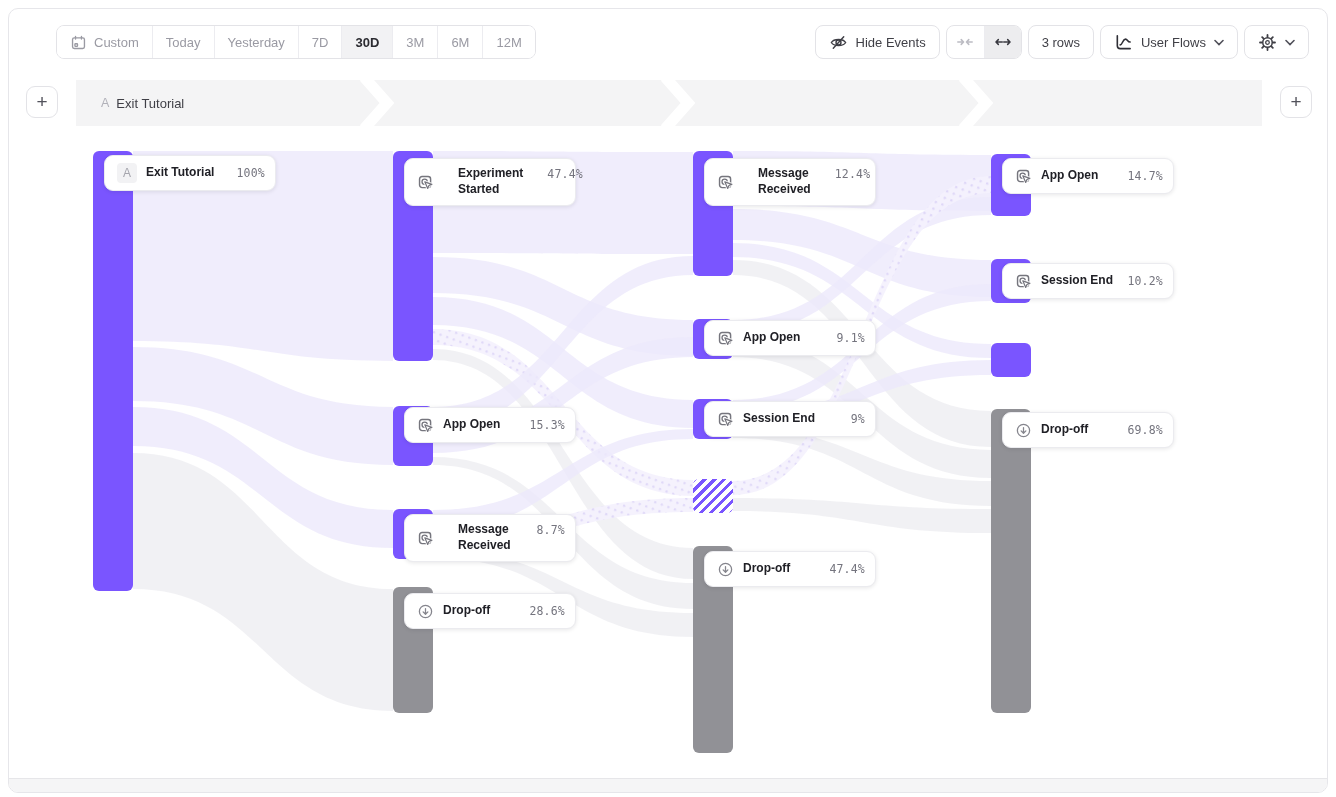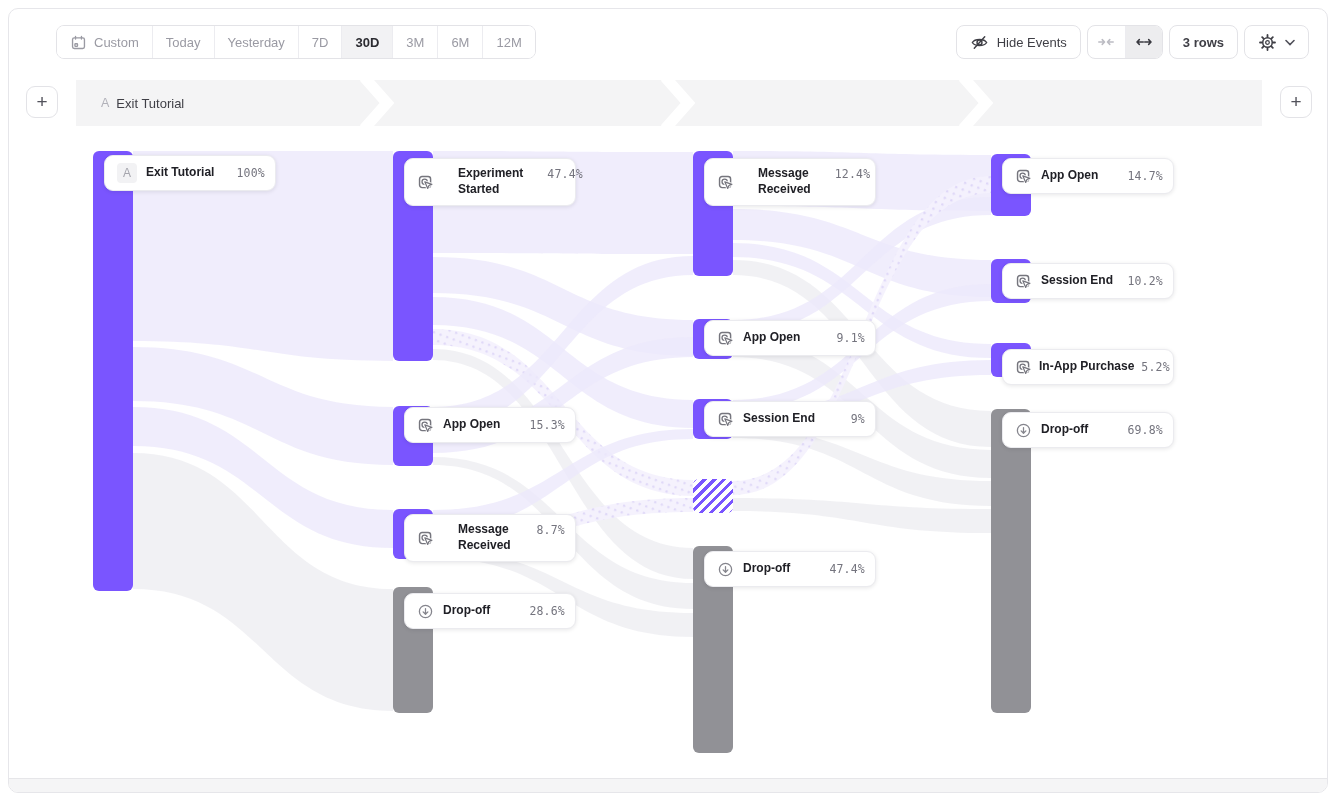--- a/index.html
+++ b/index.html
@@ -12,21 +12,21 @@
   .toolbar { position:absolute; left:20px; right:18px; top:16px; height:34px;
              display:flex; justify-content:space-between; align-items:center; z-index:5; }
   .tb-left, .tb-right { display:flex; align-items:center; gap:6px;padding-left:27px; }
   .seg { display:flex; align-items:stretch; height:34px; border:1px solid #e3e3e7; border-radius:8px; background:#fff; overflow:hidden; }
   .seg-btn { display:flex; align-items:center; gap:7px; padding:0 13px; font-size:13px; color:#9a9aa3;
              border-left:1px solid #ececf0; cursor:pointer; background:#fff; white-space:nowrap; }
   .seg-btn:first-child { border-left:none; }
   .seg-btn.active { background:#f2f2f4; color:#2b2b31; font-weight:700; }
   .btn { display:flex; align-items:center; gap:8px; height:34px; padding:0 13px; border:1px solid #e3e3e7;
          border-radius:8px; background:#fff; font-size:13px; color:#3f3f46; font-weight:500; cursor:pointer; white-space:nowrap; }
-  .btn.strong { font-weight:700;justify-content:center; }
+  .btn.strong { font-weight:400;justify-content:center; }
   .arrows-seg { display:flex; height:34px; border:1px solid #e3e3e7; border-radius:8px; overflow:hidden; background:#fff; }
   .arrows-seg .aseg { width:37px; display:flex; align-items:center; justify-content:center; cursor:pointer; }
   .arrows-seg .aseg + .aseg { border-left:1px solid #ececf0; }
   .arrows-seg .aseg.on { background:#ededef; }
   .icon { display:inline-flex; align-items:center; justify-content:center; }
 
   
   .band { position:absolute; left:67px; top:71px; width:1186px; height:46px; background:#f4f4f5; z-index:4; }
   .band-label { position:absolute; left:25px; top:0; height:46px; display:flex; align-items:center; gap:7px; font-size:13px; }
   .band-label .b-badge { color:#b1b1b9; font-size:12.5px; }
@@ -234,32 +234,20 @@
         <svg viewBox="0 0 20 20" width="17" height="17">
             <rect x="3" y="3" width="13" height="13" rx="3" fill="none" stroke="#75757d" stroke-width="1.7"></rect>
             <circle cx="9" cy="9" r="3.1" fill="none" stroke="#75757d" stroke-width="1.5"></circle>
             <path d="M9.2,9.2 L17.5,12.2 L14,13.6 L12.6,17 Z" fill="#fff" stroke="#fff" stroke-width="3.4" stroke-linejoin="round"></path>
             <path d="M9.2,9.2 L17.5,12.2 L14,13.6 L12.6,17 Z" fill="#fff" stroke="#75757d" stroke-width="1.4" stroke-linejoin="round"></path>
           </svg>
       </span>
       <span class="lbl">Session End</span>
       <span class="pct">10.2%</span>
     </div>
-    <div class="node-card one" style="left:1001px;top:348px;gap:7px">
-      <span class="icon">
-        <svg viewBox="0 0 20 20" width="17" height="17">
-            <rect x="3" y="3" width="13" height="13" rx="3" fill="none" stroke="#75757d" stroke-width="1.7"></rect>
-            <circle cx="9" cy="9" r="3.1" fill="none" stroke="#75757d" stroke-width="1.5"></circle>
-            <path d="M9.2,9.2 L17.5,12.2 L14,13.6 L12.6,17 Z" fill="#fff" stroke="#fff" stroke-width="3.4" stroke-linejoin="round"></path>
-            <path d="M9.2,9.2 L17.5,12.2 L14,13.6 L12.6,17 Z" fill="#fff" stroke="#75757d" stroke-width="1.4" stroke-linejoin="round"></path>
-          </svg>
-      </span>
-      <span class="lbl nowrap">In-App Purchase</span>
-      <span class="pct">5.2%</span>
-    </div>
     <div class="node-card one" style="left:1001px;top:411px">
       <span class="icon">
         <svg viewBox="0 0 20 20" width="17" height="17" fill="none" stroke="#85858d" stroke-width="1.5" stroke-linecap="round" stroke-linejoin="round">
             <circle cx="10" cy="10" r="7.2"></circle>
             <path d="M10,6.5 V13 M7.2,10.4 L10,13.2 L12.8,10.4"></path>
           </svg>
       </span>
       <span class="lbl">Drop-off</span>
       <span class="pct">69.8%</span>
     </div>
@@ -324,20 +312,34 @@
           <span class="icon">
             <svg viewBox="0 0 20 20" width="18" height="18" fill="none" stroke="#3a3a41" stroke-width="1.7" stroke-linecap="round" stroke-linejoin="round">
                 <path d="M9.2,10 H2.4 M4.8,7.4 L2.2,10 L4.8,12.6 M10.8,10 H17.6 M15.2,7.4 L17.8,10 L15.2,12.6"></path>
               </svg>
           </span>
         </div>
       </div>
       <div class="btn strong">
         <span>3 rows</span>
       </div>
+      <div class="btn strong">
+        <span class="icon">
+          <svg viewBox="0 0 20 20" width="19" height="19" fill="none" stroke="#2f2f36" stroke-width="1.7" stroke-linecap="round">
+              <path d="M3.5,3 V13.5 Q3.5,16.5 6.5,16.5 H17"></path>
+              <path d="M6.5,12.5 C9,12.5 9,6.5 12,6.5 C14.5,6.5 14,9.5 17,9.5"></path>
+            </svg>
+        </span>
+        <span>User Flows</span>
+        <span class="icon">
+          <svg viewBox="0 0 10 7" width="10" height="7" fill="none" stroke="#52525b" stroke-width="1.6" stroke-linecap="round">
+              <path d="M1,1.5 L5,5.5 L9,1.5"></path>
+            </svg>
+        </span>
+      </div>
       <div class="btn">
         <span class="icon">
           <svg viewBox="0 0 20 20" width="19" height="19" fill="none" stroke="#3f3f46">
               <circle cx="10" cy="10" r="5" stroke-width="1.6"></circle>
               <circle cx="10" cy="10" r="1.9" stroke-width="1.3"></circle>
               <g stroke-width="1.9" stroke-linecap="round">
                 <path d="M15.8,10 H17.9 M2.1,10 H4.2 M10,2.1 V4.2 M10,15.8 V17.9 M14.1,14.1 L15.6,15.6 M4.4,4.4 L5.9,5.9 M14.1,5.9 L15.6,4.4 M4.4,15.6 L5.9,14.1"></path>
               </g>
             </svg>
         </span>

